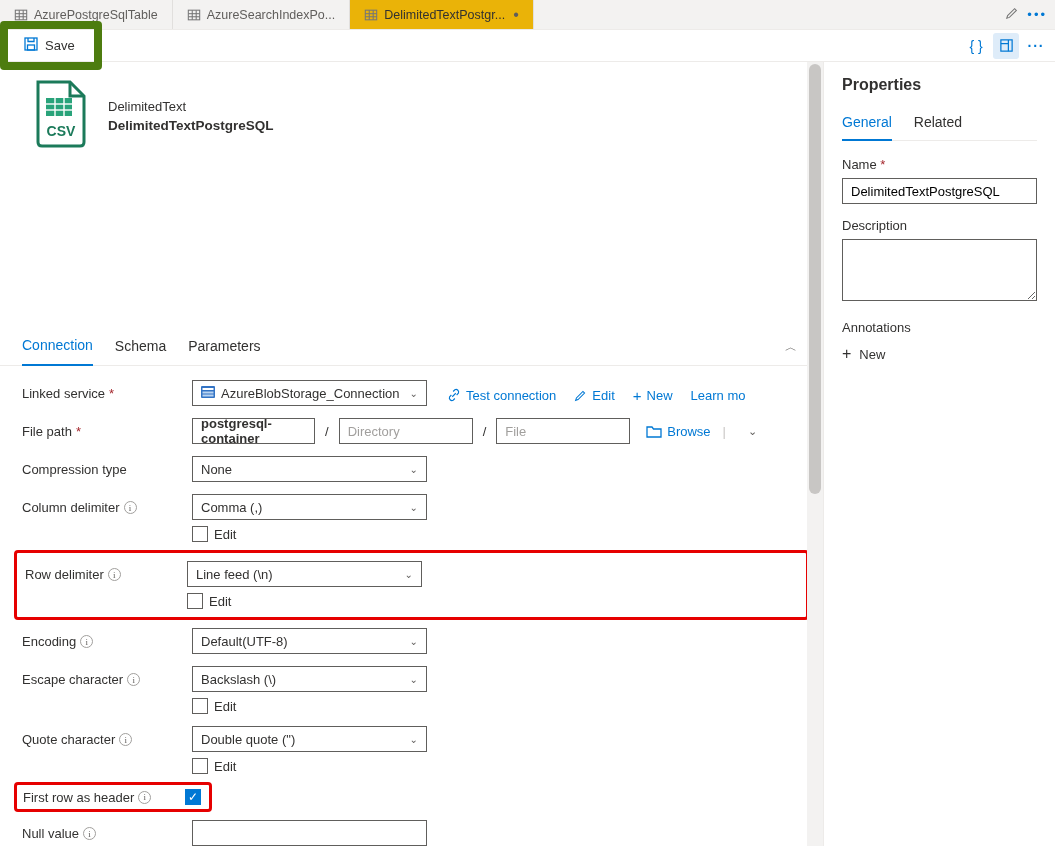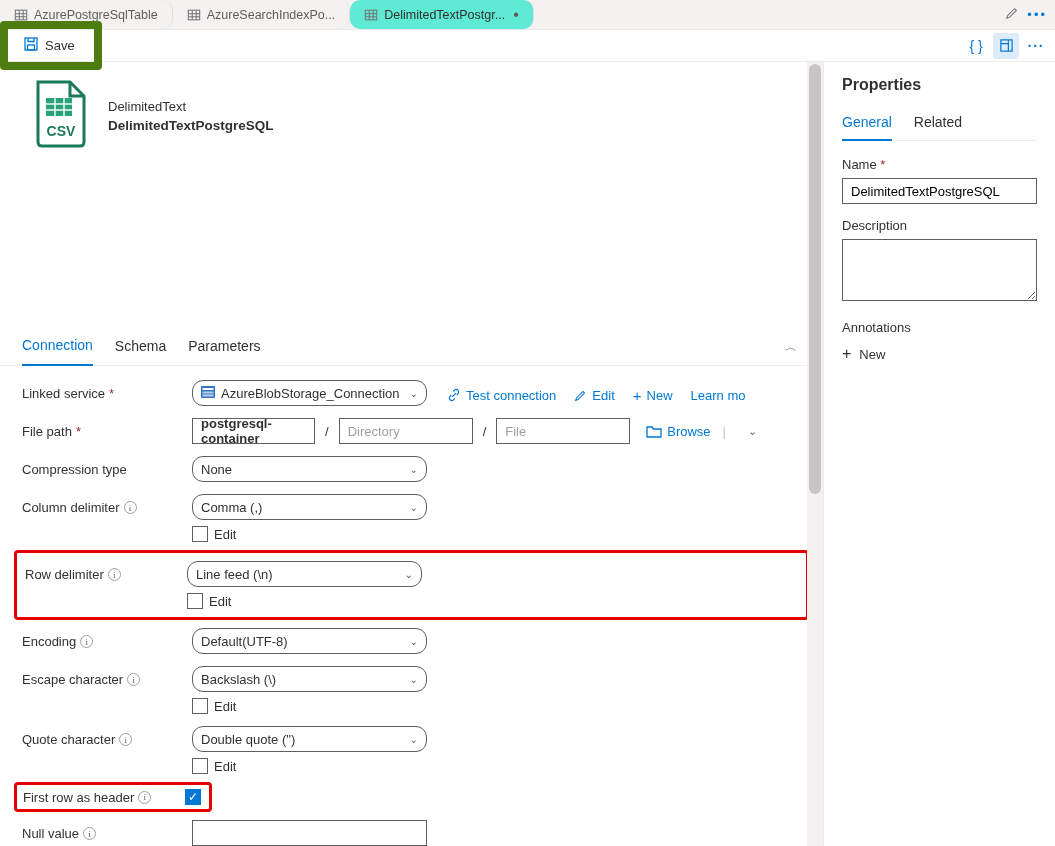--- a/index.html
+++ b/index.html
@@ -21,24 +21,23 @@
   }
   .tab {
     display: flex;
     align-items: center;
     padding: 0 14px;
     gap: 6px;
     font-size: 12.5px;
     color: #605e5c;
     border-right: 1px solid #e1dfdd;
     cursor: pointer;
-    border-radius: 10px;
   }
   .tab.active {
-    background: #5eead4;
+    background: #eab308;
     color: #323130;
     justify-content: flex-end;
   }
   .tab-icon {
     width: 14px; height: 14px;
     display: inline-flex;
     align-items: center; justify-content: center;
     color: #605e5c;
   }
   .tab-dirty {
@@ -183,21 +182,21 @@
   .ctrl-line { display:flex; align-items:center; gap:6px; }
 
   .select, .text-input {
     height: 26px;
     border: 1px solid #605e5c;
     padding: 0 8px;
     font-size: 13px;
     background: #fff;
     display:flex; align-items:center; justify-content:space-between;
   }
-  .select { width: 235px; cursor: pointer; border-radius: 11px; }
+  .select { width: 235px; cursor: pointer; }
   .select .chev { font-size:10px; color:#605e5c; }
   .text-input.small { width: 123px; font-weight: bold; }
   .text-input.med { width: 134px; }
   .text-input.placeholder { color:#a19f9d; }
 
   .link { color:#0078d4; cursor:pointer; font-size:13px; }
   .link.with-icon { display:inline-flex; align-items:center; gap:5px; }
   .row-actions { display:flex; align-items:center; gap:18px; margin-left:14px; padding-top:4px; }
 
   .checkbox {

